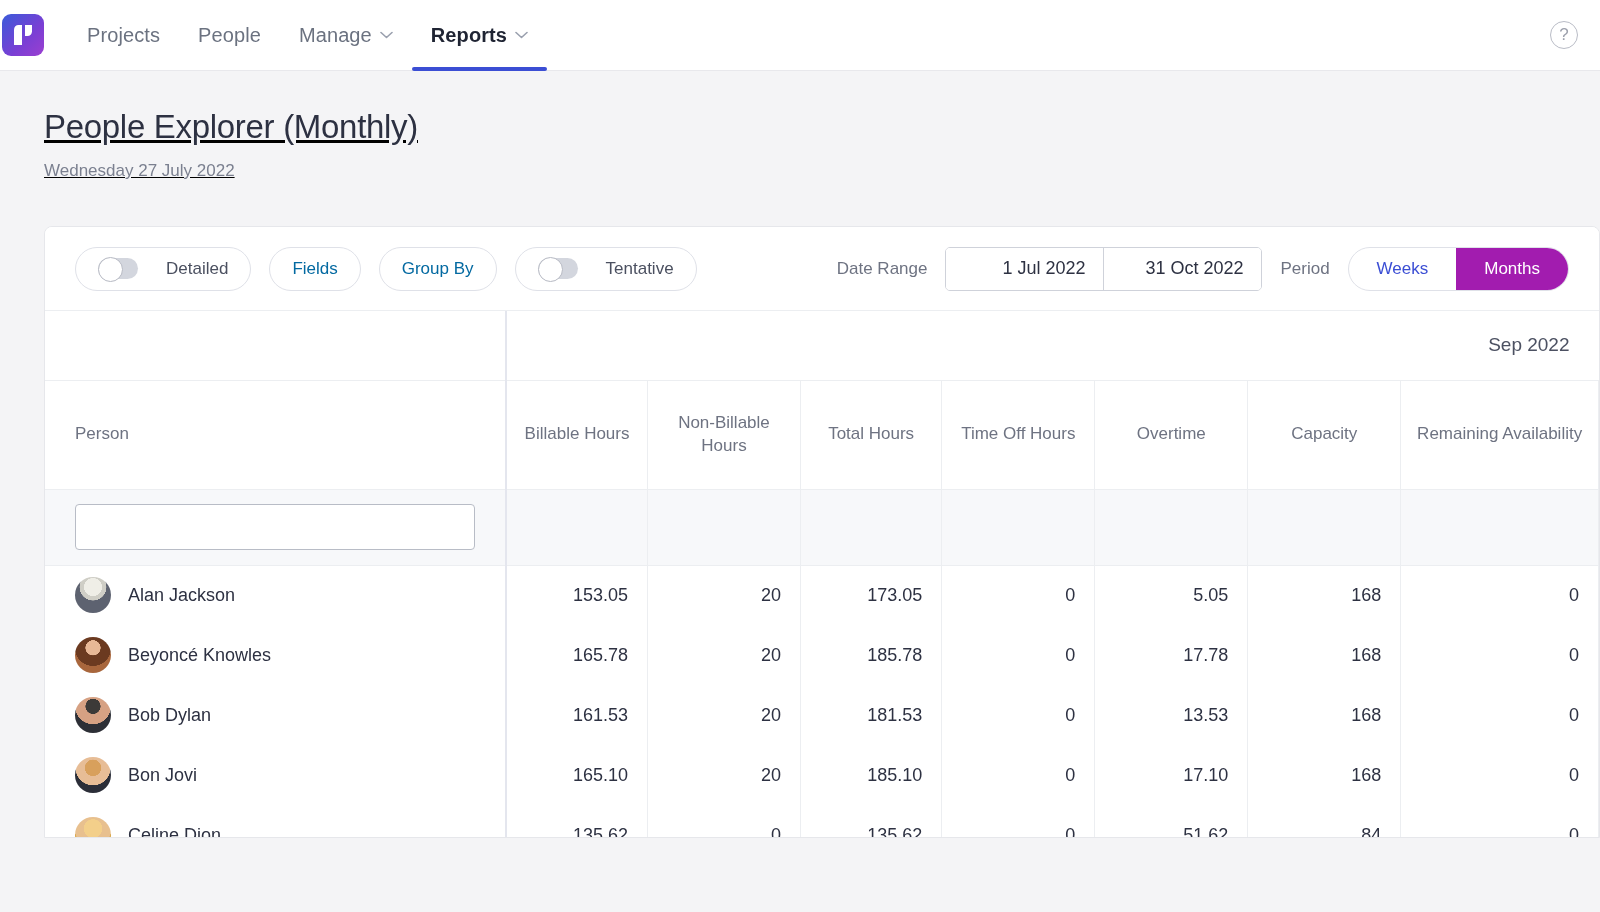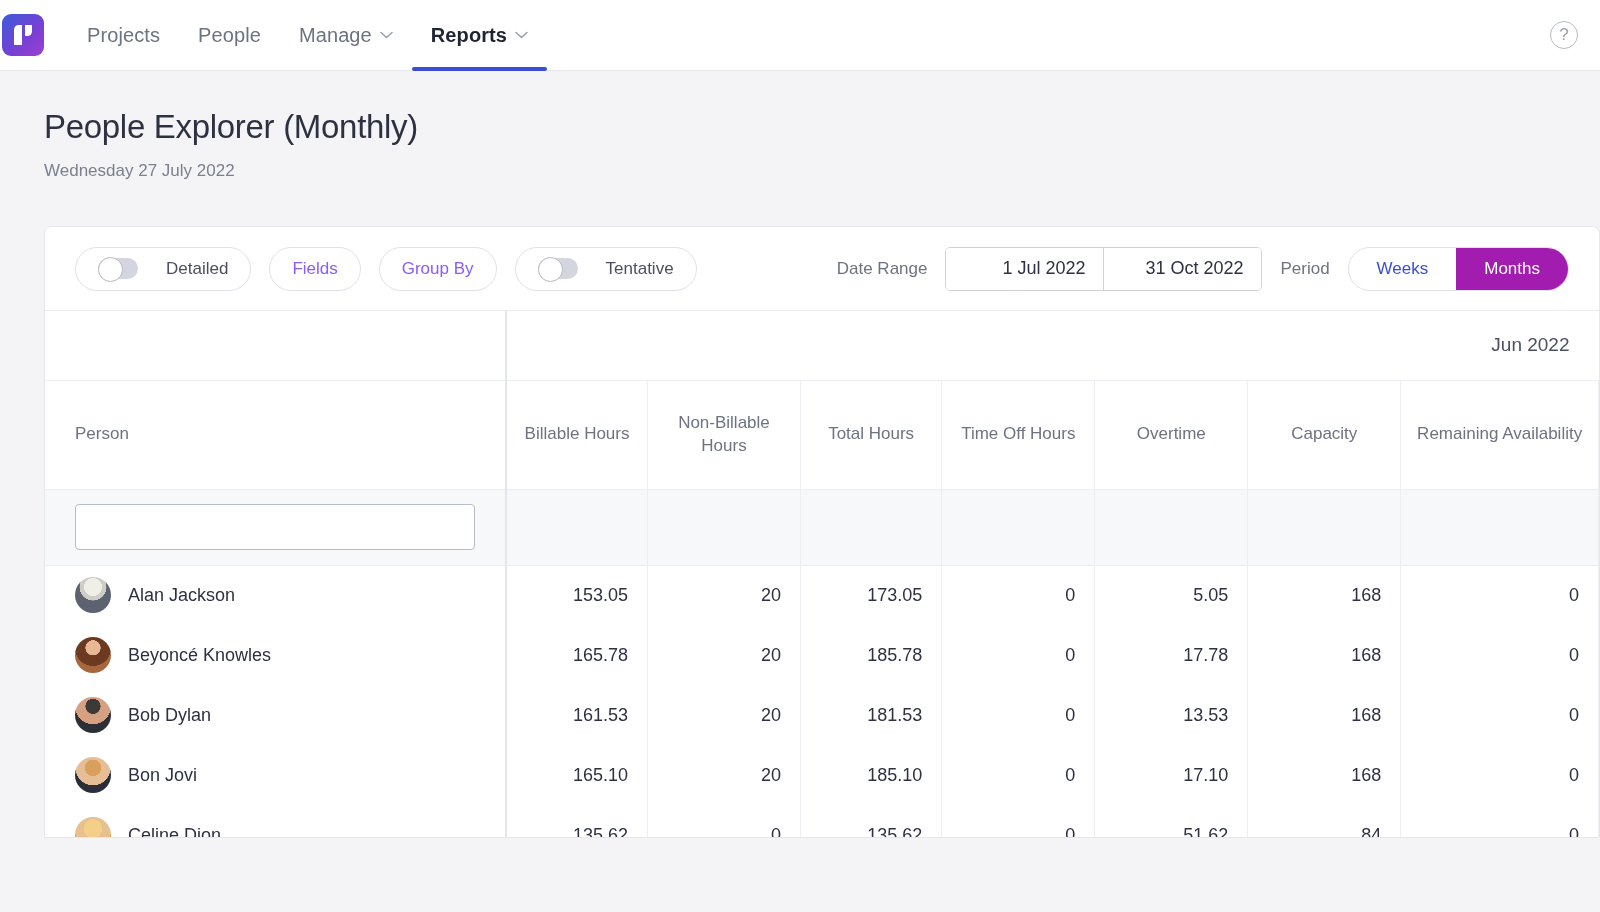--- a/index.html
+++ b/index.html
@@ -67,21 +67,21 @@
     border-radius: 50%;
     border: 1.6px solid #b9bcc6;
     color: #9ca0ac;
     display: flex; align-items: center; justify-content: center;
     font-size: 17px;
     cursor: pointer;
     background: transparent;
   }
 
   
-  .page-head { padding: 37px 6px 0 44px; }
+  .page-head { padding: 37px 6px 0 44px; text-decoration: underline; }
   .page-title {
     font-size: 33px;
     color: #2d3142;
     font-weight: 400;
     letter-spacing: -.3px;
   }
   .page-sub {
     margin-top: 15px;
     font-size: 17px;
     color: #7b8090;
@@ -114,21 +114,21 @@
     border-radius: 22px;
     display: flex;
     align-items: center;
     gap: 28px;
     padding: 0 22px;
     font-size: 17px;
     background: #fff;
     cursor: pointer;
     white-space: nowrap;
   }
-  .pill.link { color: #8b5cf6; }
+  .pill.link { color: #0369a1; }
   .pill .lbl { color: #4b5060; }
   .toggle {
     width: 40px; height: 21px;
     border-radius: 11px;
     background: #d3d6de;
     position: relative;
     flex: none;
   }
   .toggle::after {
     content: "";
@@ -358,21 +358,21 @@
           <col class="c-num">
         <col class="c-num-w">
           <col class="c-num-w">
           <col class="c-num-w">
           <col class="c-last">
       </colgroup>
 
       <tbody>
           <tr class="grp-row">
         <td class="frozen-edge"></td>
-        <td class="period" colspan="7">Jun 2022</td>
+        <td class="period" colspan="7">Sep 2022</td>
       </tr>
 
       <tr class="hdr-row">
         <th class="person frozen-edge">Person</th>
         <th>Billable Hours</th>
         <th>Non-Billable Hours</th>
         <th>Total Hours</th>
         <th>Time Off Hours</th>
         <th>Overtime</th>
         <th>Capacity</th>

